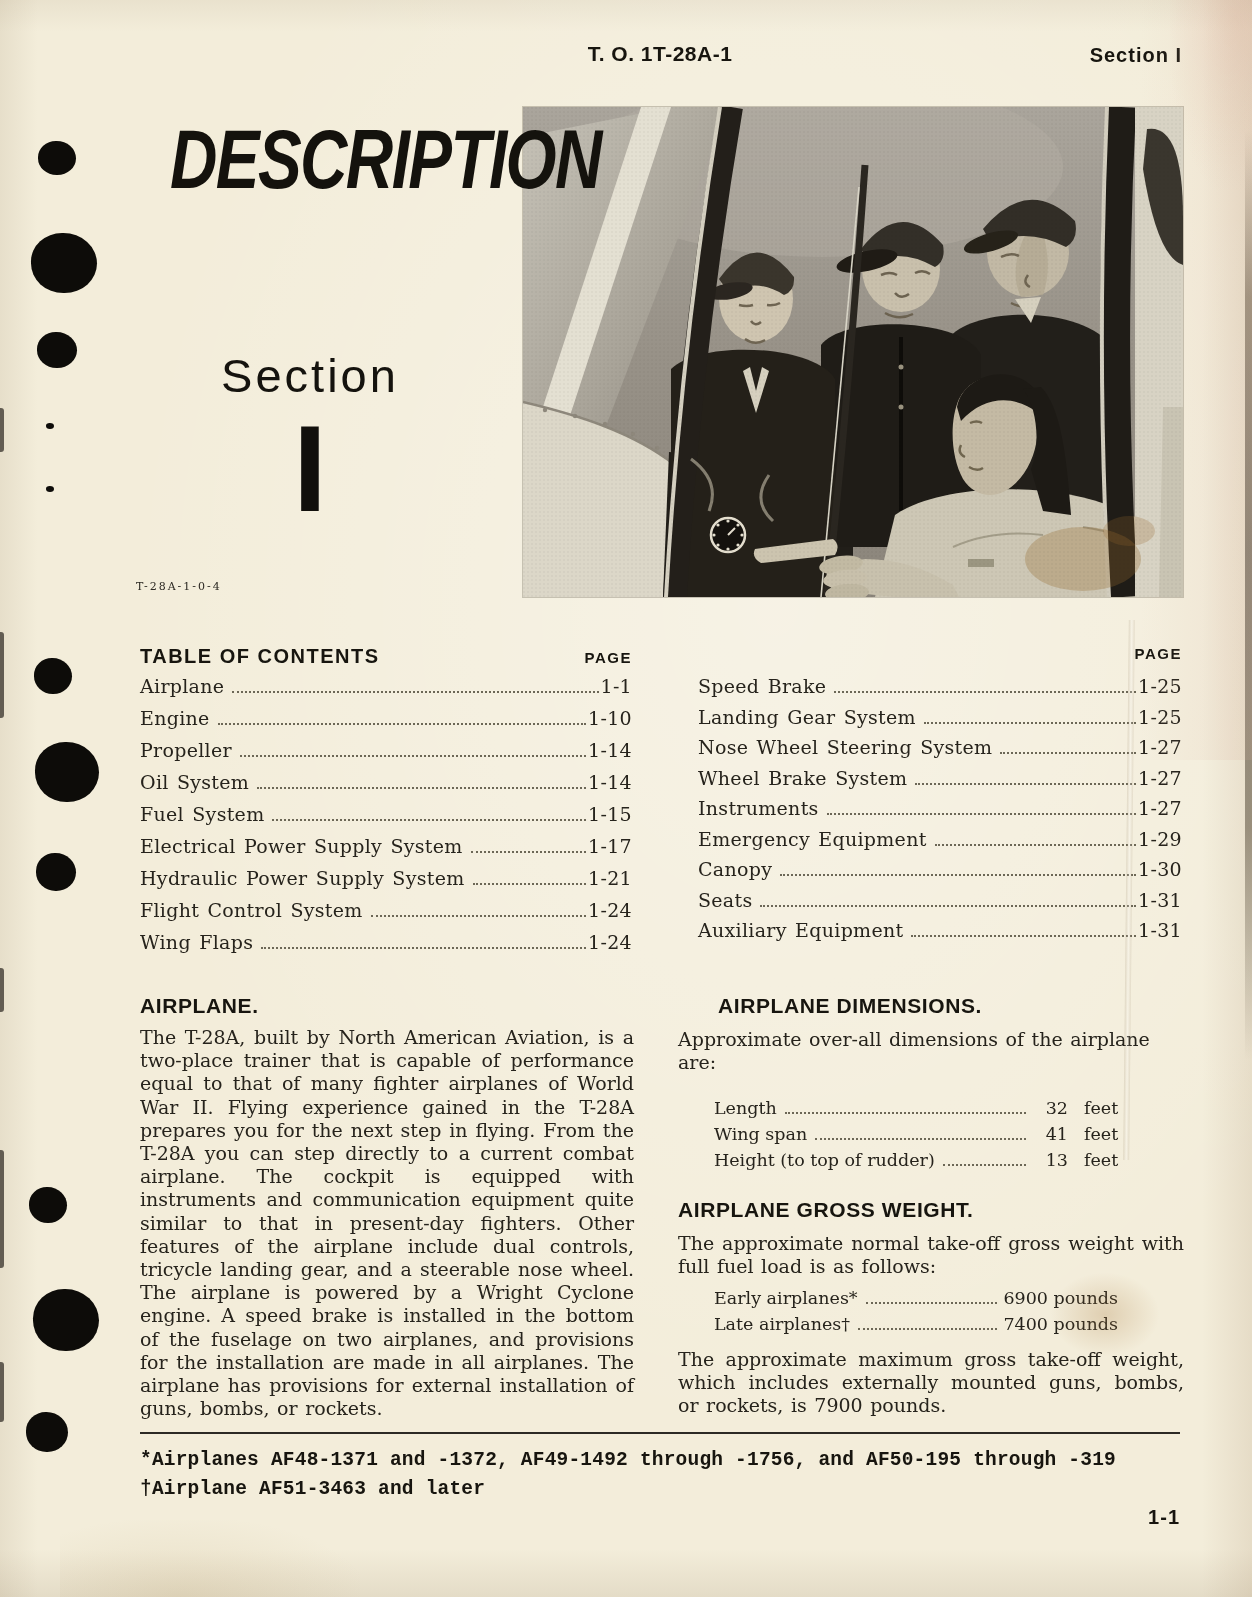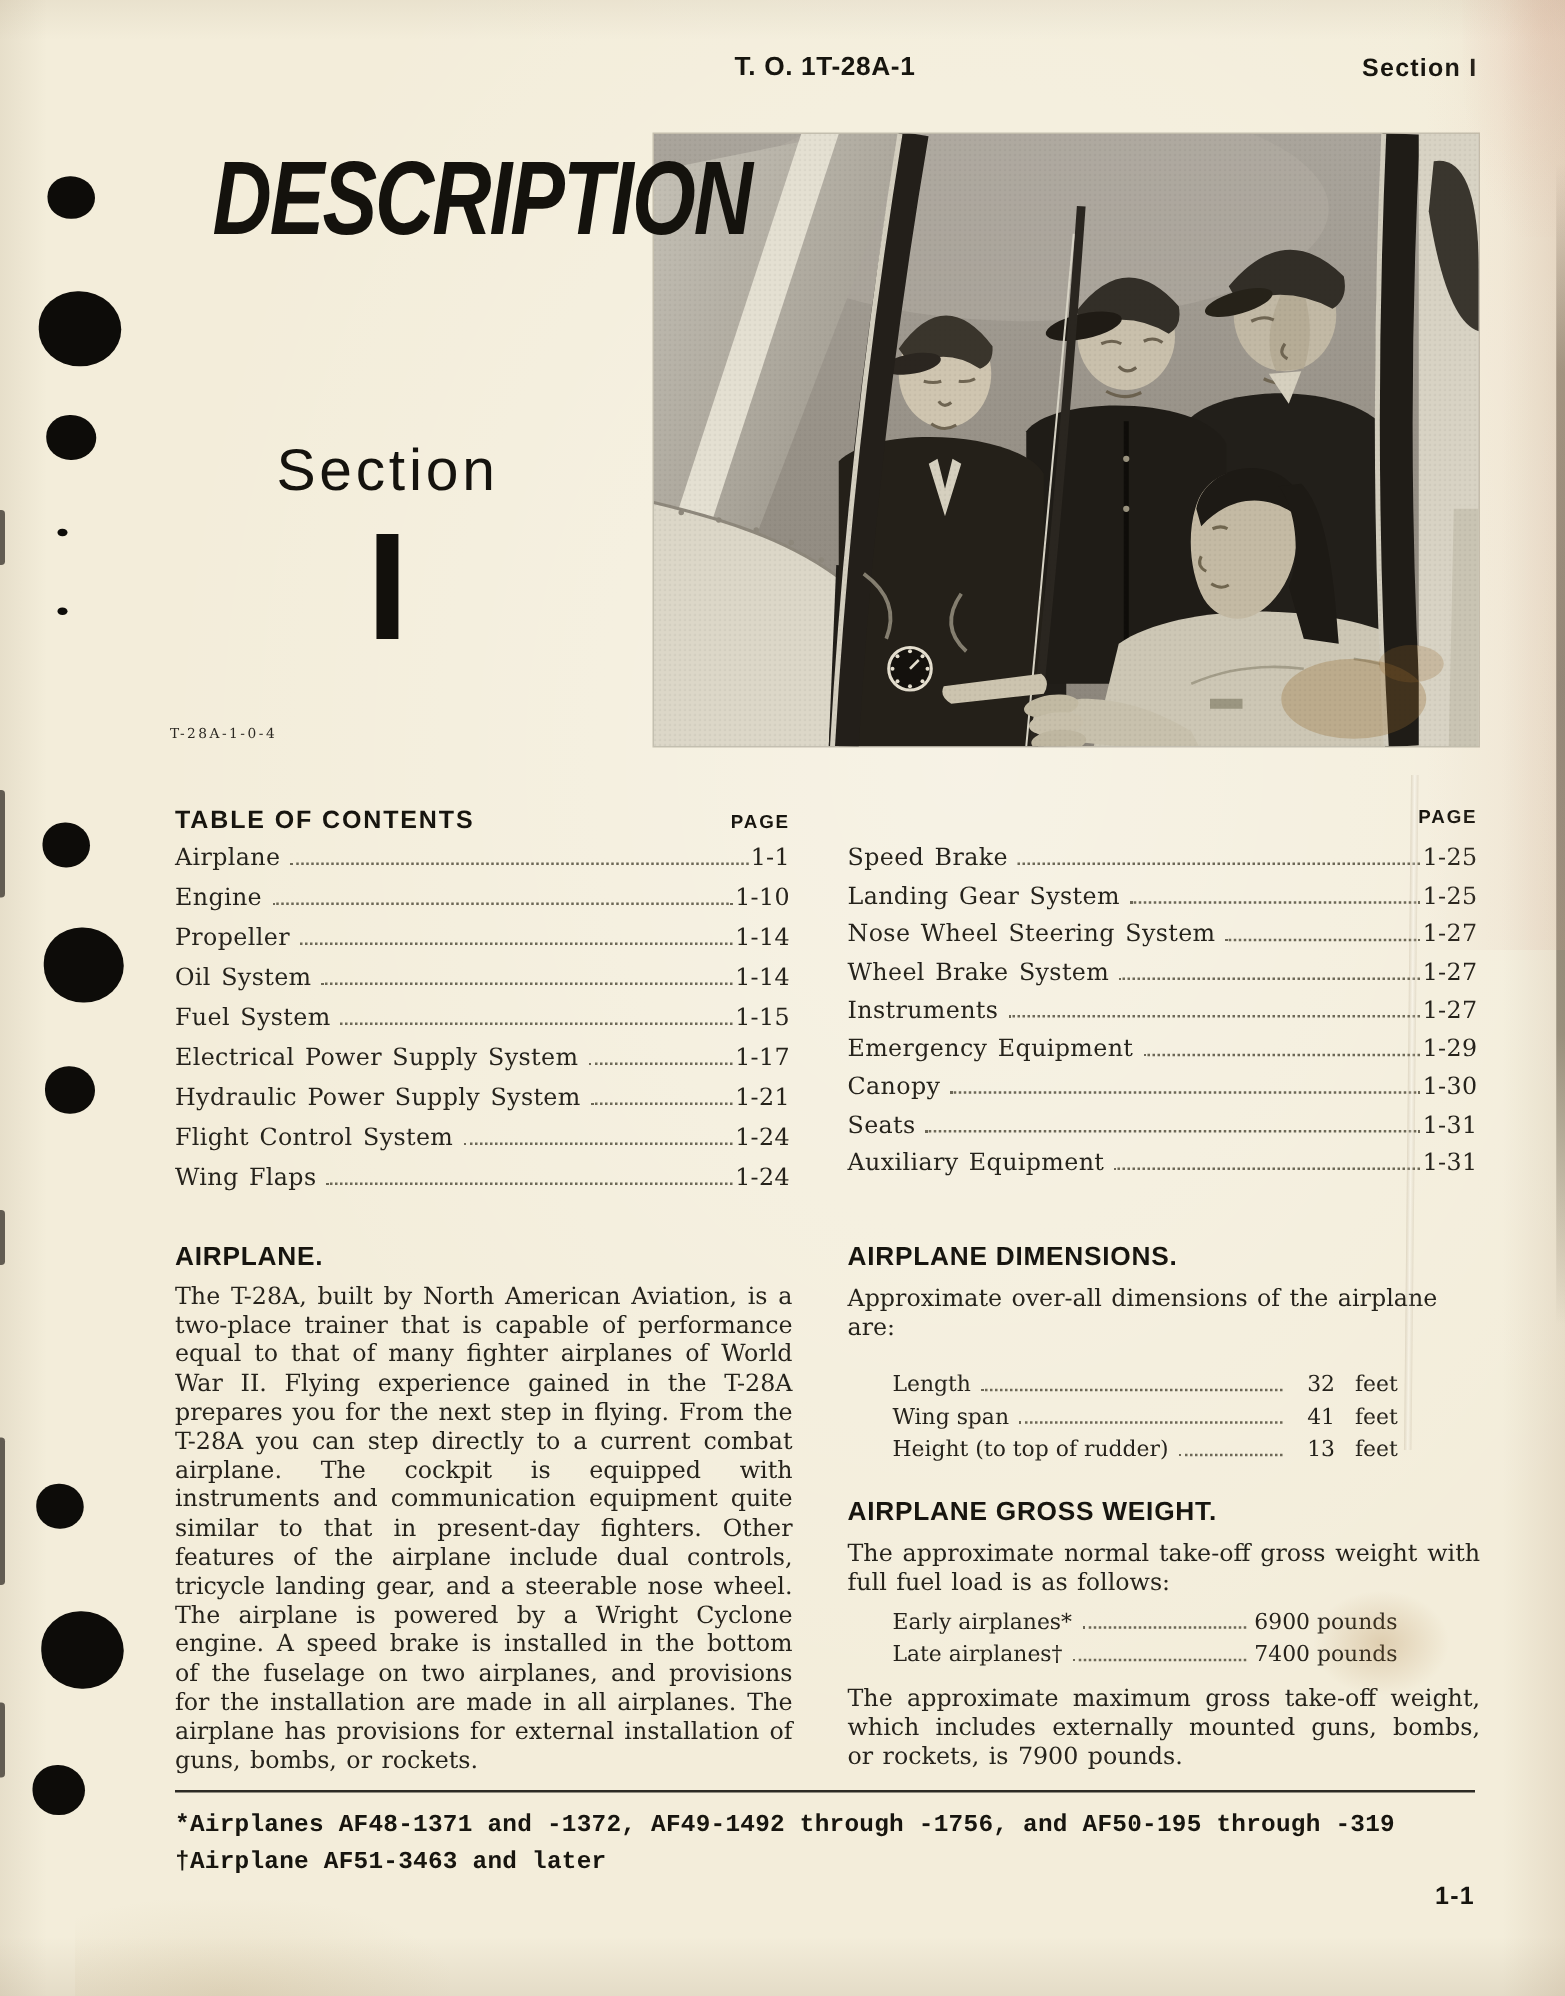--- a/index.html
+++ b/index.html
@@ -53,21 +53,21 @@
   .toc-col{position:absolute;color:#211e18;}
   .toc-left{left:140px;top:645px;width:492px;text-align:right;}
   .toc-right{left:678px;top:645px;width:504px;}
   .toc-head{display:flex;justify-content:space-between;align-items:baseline;height:30px;}
   .toc-title{font-size:20px;letter-spacing:1.5px;}
   .page-lbl{font-size:15px;letter-spacing:1.5px;}
   .toc-row{display:flex;align-items:baseline;
     font-family:"DejaVu Serif",serif;font-size:19px;color:#26231c;
     letter-spacing:.3px;word-spacing:2px;}
   .toc-left .toc-row{height:32px;}
-  .toc-right .toc-row{height:30.5px;}
+  .toc-right .toc-row{height:30.5px;margin-left:20px;}
   .dots{flex:1;border-bottom:2px dotted #55503f;margin:0 2px 5px 8px;opacity:.85;}
   .pgno{font-family:"DejaVu Serif",serif;}
 
   
   .h-run{position:absolute;font-size:21px;letter-spacing:.6px;}
   .body-par{position:absolute;font-family:"DejaVu Serif",serif;font-size:19px;
     line-height:23.2px;color:#26231c;text-align:justify;word-spacing:1.5px;}
   .spec-row{display:flex;align-items:baseline;font-family:"DejaVu Serif",serif;
     font-size:17.5px;color:#26231c;height:26px;}
   .spec-val{width:40px;text-align:right;}
@@ -332,21 +332,21 @@
     <div class="toc-row">
         <span>Auxiliary Equipment</span>
         <span class="dots"></span>
         <span class="pgno">1-31</span>
       </div>
   </div>
 
   <div class="h-run sansb" style="left:140px;top:994px;">AIRPLANE.</div>
   <div class="body-par" style="left:140px;top:1026px;width:494px;">The T-28A, built by North American Aviation, is a two-place trainer that is capable of performance equal to that of many fighter airplanes of World War II. Flying experience gained in the T-28A prepares you for the next step in flying. From the T-28A you can step directly to a current combat airplane. The cockpit is equipped with instruments and communication equipment quite similar to that in present-day fighters. Other features of the airplane include dual controls, tricycle landing gear, and a steerable nose wheel. The airplane is powered by a Wright Cyclone engine. A speed brake is installed in the bottom of the fuselage on two airplanes, and provisions for the installation are made in all airplanes. The airplane has provisions for external installation of guns, bombs, or rockets.</div>
 
-  <div class="h-run sansb" style="left:678px;top:994px;">AIRPLANE DIMENSIONS.</div>
+  <div class="h-run sansb" style="left:718px;top:994px;">AIRPLANE DIMENSIONS.</div>
   <div class="body-par" style="left:678px;top:1028px;width:506px;text-align:left;">Approximate over-all dimensions of the airplane are:</div>
   <div style="position:absolute;left:714px;top:1058px;width:428px;">
     <div class="spec-row">
         <span>Length</span>
         <span class="dots"></span>
         <span class="spec-val">32</span>
         <span class="spec-unit">feet</span>
       </div>
     <div class="spec-row">
         <span>Wing span</span>

